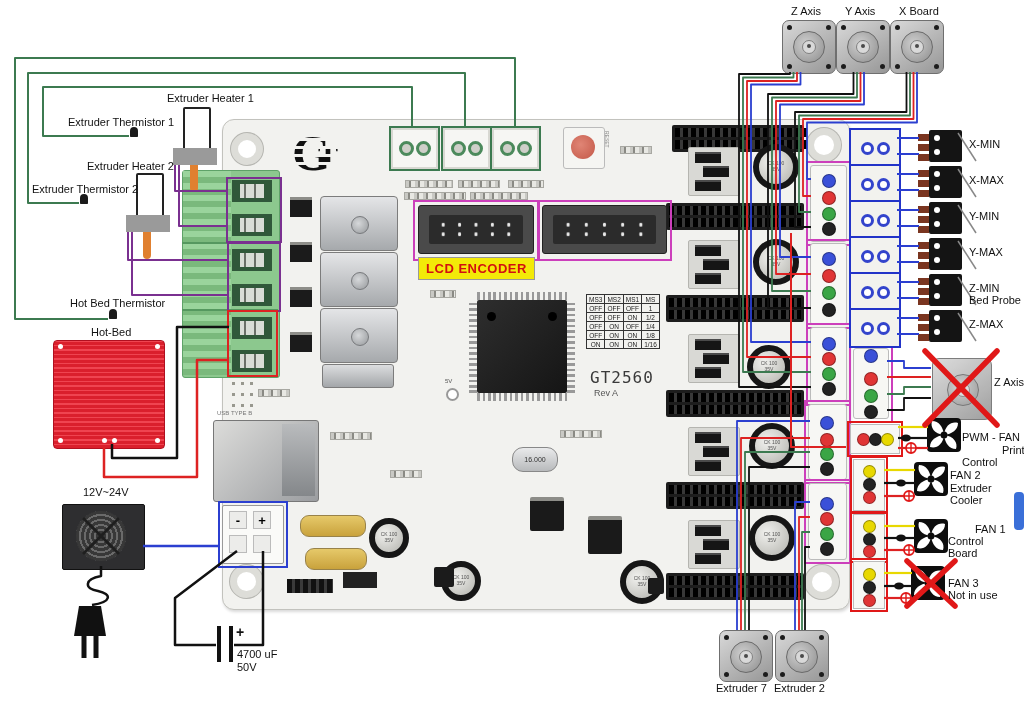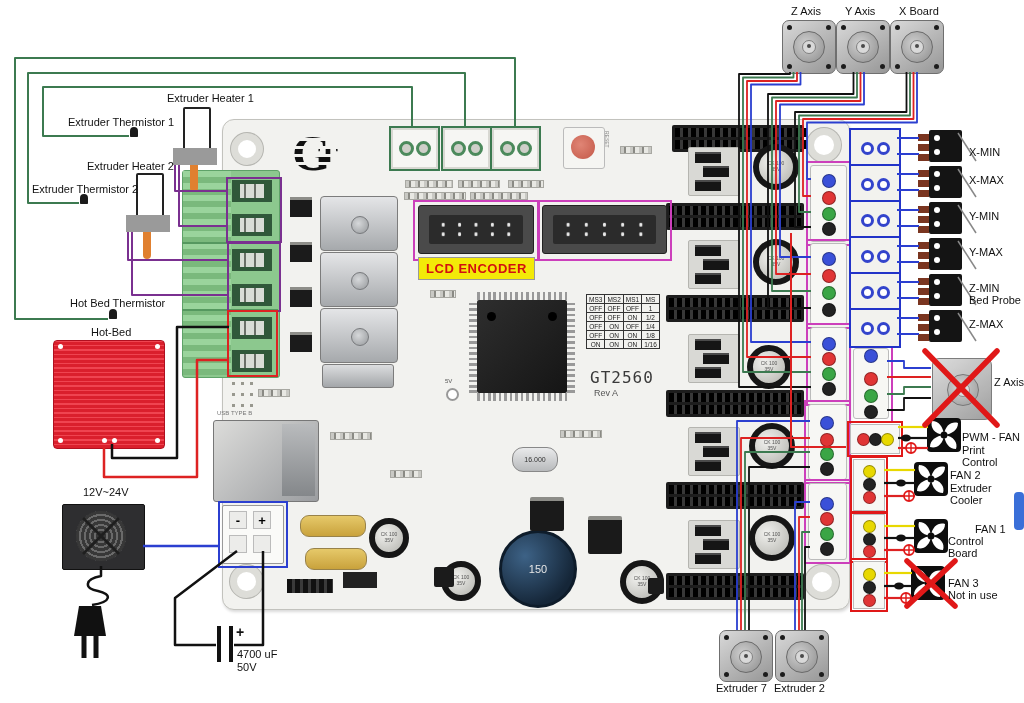--- a/index.html
+++ b/index.html
@@ -169,23 +169,20 @@
   <div class="cap" style="left:369px;top:518px;width:28px;height:28px">
       <span>CK 100 35V</span>
     </div>
   <div class="cap" style="left:441px;top:561px;width:28px;height:28px">
       <span>CK 100 35V</span>
     </div>
   <div class="cap" style="left:620px;top:560px;width:32px;height:32px">
       <span>CK 100 35V</span>
     </div>
 
-  <div class="abs" style="left:499px;top:530px;width:72px;height:72px;border-radius:50%;background:radial-gradient(circle at 32% 32%,#3d6286,#152638 72%);border:3px solid #0e1c2a;z-index:2;display:flex;align-items:center;justify-content:center">
-    <span style="color:#e6e6e6;font-size:11px">150</span>
-  </div>
 
   <div class="abs" style="left:477px;top:292px;width:90px;height:8px;background:repeating-linear-gradient(90deg,#999 0 2.5px,#f2f2ef 2.5px 5.5px);z-index:2"></div>
   <div class="abs" style="left:477px;top:393px;width:90px;height:8px;background:repeating-linear-gradient(90deg,#999 0 2.5px,#f2f2ef 2.5px 5.5px);z-index:2"></div>
   <div class="abs" style="left:469px;top:300px;width:8px;height:93px;background:repeating-linear-gradient(0deg,#999 0 2.5px,#f2f2ef 2.5px 5.5px);z-index:2"></div>
   <div class="abs" style="left:567px;top:300px;width:8px;height:93px;background:repeating-linear-gradient(0deg,#999 0 2.5px,#f2f2ef 2.5px 5.5px);z-index:2"></div>
   <div class="abs" style="left:477px;top:300px;width:90px;height:93px;background:linear-gradient(135deg,#2e2e2e,#151515);border-radius:2px;z-index:2"></div>
   <div class="abs" style="left:487px;top:312px;width:9px;height:9px;border-radius:50%;background:#000;z-index:2"></div>
   <div class="abs" style="left:548px;top:312px;width:9px;height:9px;border-radius:50%;background:#000;z-index:2"></div>
 
   <div class="lbl" style="left:590px;top:368px;font-family:'DejaVu Sans Mono',monospace;font-size:16px;color:#3a3a3a;letter-spacing:1px;z-index:2">GT2560</div>
@@ -683,30 +680,30 @@
   <div class="lbl" style="left:91px;top:326px">Hot-Bed</div>
   <div class="lbl" style="left:83px;top:486px">12V~24V</div>
   <div class="lbl" style="left:237px;top:648px">4700 uF</div>
   <div class="lbl" style="left:237px;top:661px">50V</div>
   <div class="lbl" style="left:236px;top:624px;font-weight:bold;font-size:14px">+</div>
   <div class="lbl" style="left:791px;top:5px">Z Axis</div>
   <div class="lbl" style="left:845px;top:5px">Y Axis</div>
   <div class="lbl" style="left:899px;top:5px">X Board</div>
   <div class="lbl" style="left:716px;top:682px">Extruder 7</div>
   <div class="lbl" style="left:774px;top:682px">Extruder 2</div>
-  <div class="lbl" style="left:969px;top:146px">X-MIN</div>
+  <div class="lbl" style="left:969px;top:138px">X-MIN</div>
   <div class="lbl" style="left:969px;top:174px">X-MAX</div>
   <div class="lbl" style="left:969px;top:210px">Y-MIN</div>
   <div class="lbl" style="left:969px;top:246px">Y-MAX</div>
   <div class="lbl" style="left:969px;top:282px">Z-MIN</div>
   <div class="lbl" style="left:969px;top:294px">Bed Probe</div>
   <div class="lbl" style="left:969px;top:318px">Z-MAX</div>
   <div class="lbl" style="left:994px;top:376px">Z Axis</div>
   <div class="lbl" style="left:962px;top:431px">PWM - FAN</div>
-  <div class="lbl" style="left:962px;top:444px">Print</div>
+  <div class="lbl" style="left:1002px;top:444px">Print</div>
   <div class="lbl" style="left:962px;top:456px">Control</div>
   <div class="lbl" style="left:950px;top:469px">FAN 2</div>
   <div class="lbl" style="left:950px;top:482px">Extruder</div>
   <div class="lbl" style="left:950px;top:494px">Cooler</div>
   <div class="lbl" style="left:975px;top:523px">FAN 1</div>
   <div class="lbl" style="left:948px;top:535px">Control</div>
   <div class="lbl" style="left:948px;top:547px">Board</div>
   <div class="lbl" style="left:948px;top:577px">FAN 3</div>
   <div class="lbl" style="left:948px;top:589px">Not in use</div>
 </div>

